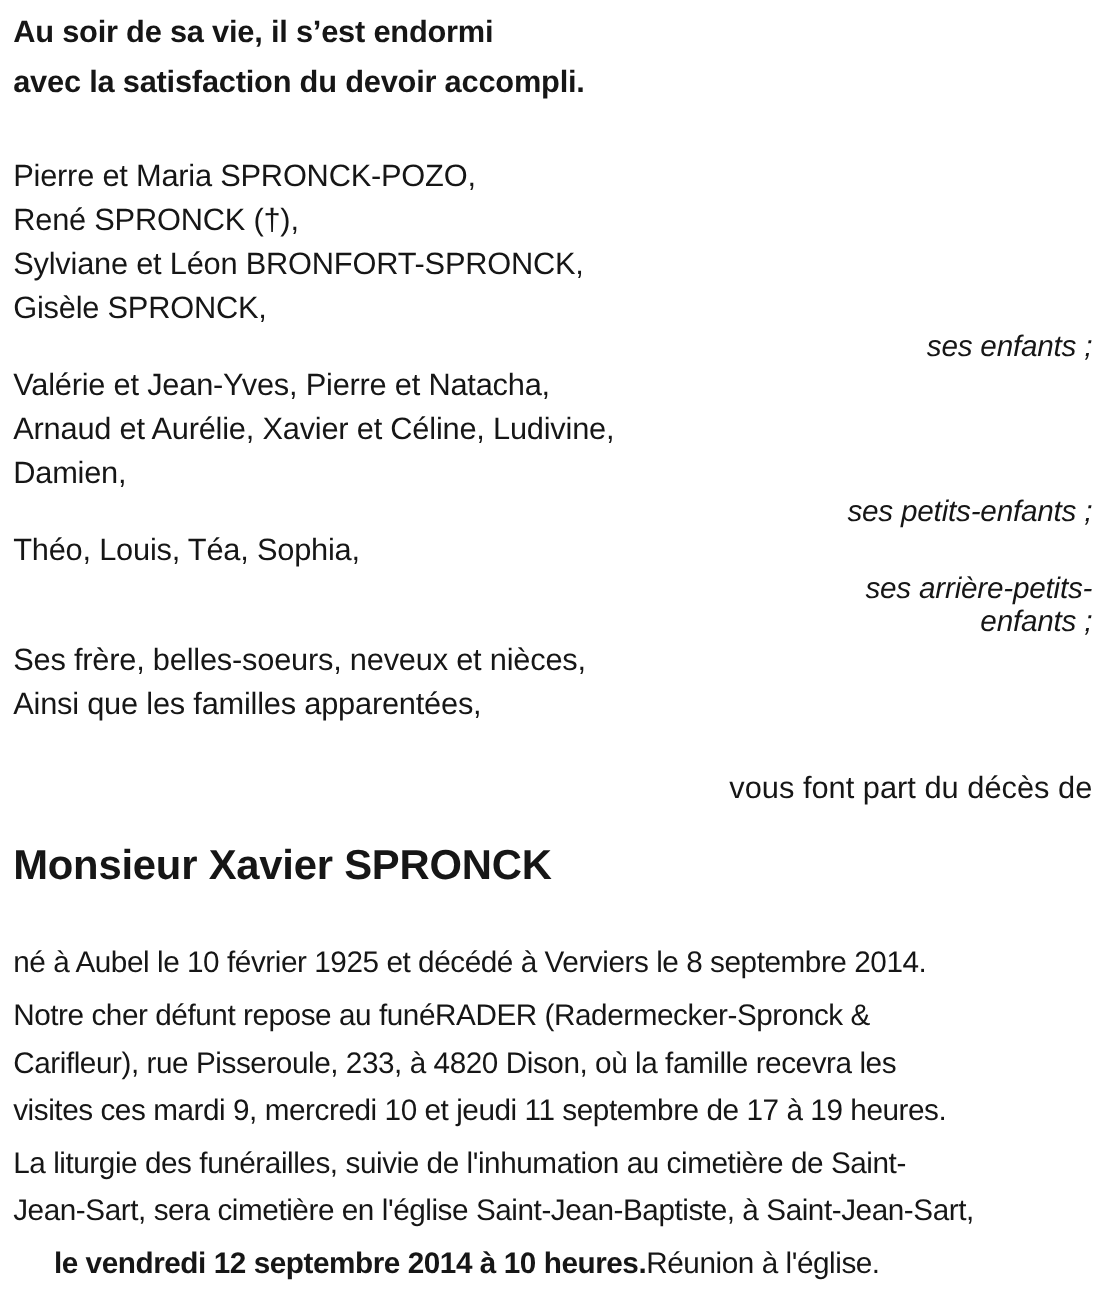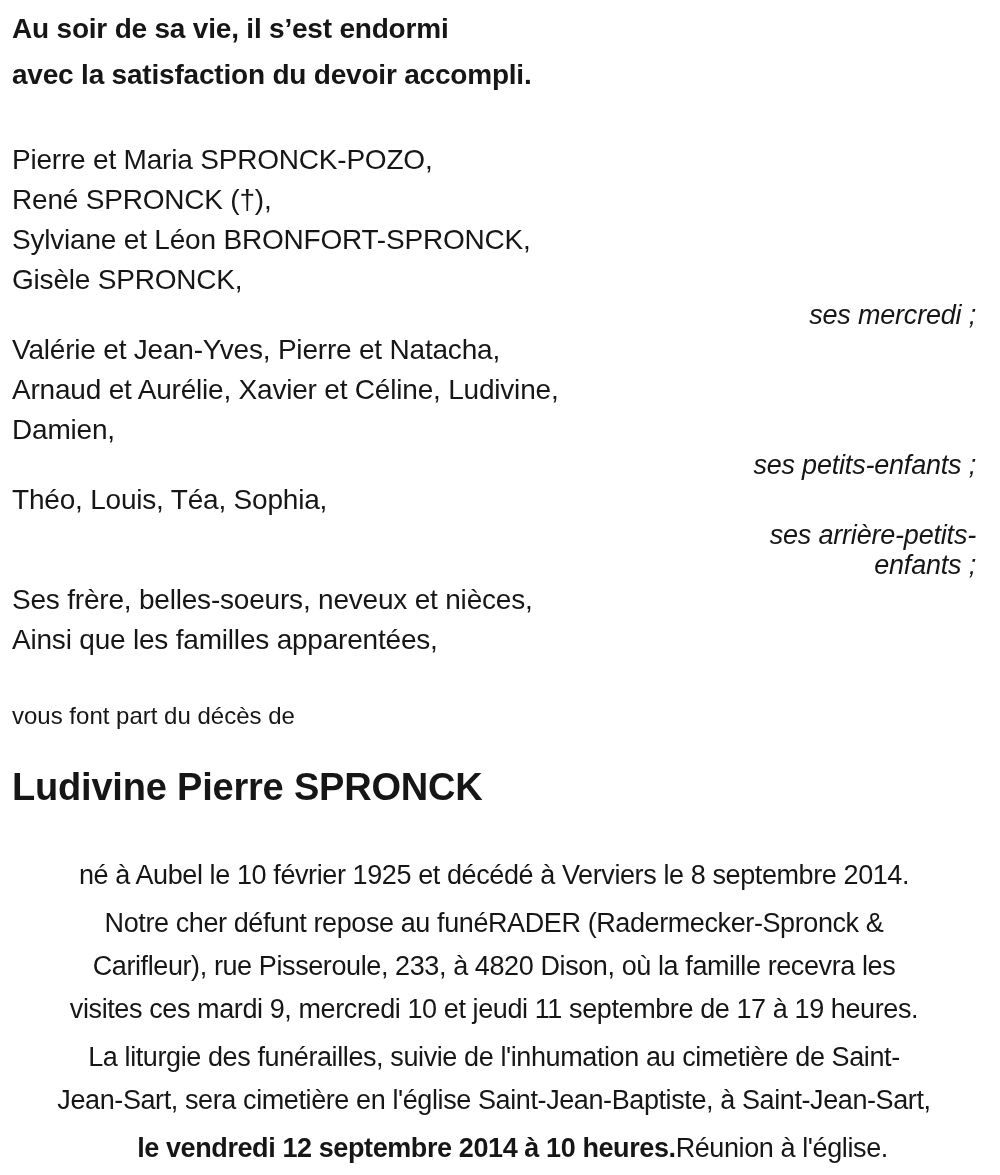--- a/index.html
+++ b/index.html
@@ -12,21 +12,21 @@
     width: 1000px;
     height: 1175px;
     overflow: hidden;
     font-family: "Liberation Sans", sans-serif;
     color: #161616;
   }
   .page {
     box-sizing: border-box;
     width: 1000px;
     height: 1175px;
-    padding: 6px 24px 0 12px;
+    padding: 6px 7px 0 12px;
   }
   .line {
     white-space: nowrap;
   }
   
   .epigraph {
     margin-bottom: 42px;
   }
   .epigraph .line {
     font-weight: bold;
@@ -44,37 +44,37 @@
   .labels .line {
     font-style: italic;
     font-size: 27px;
     line-height: 30px;
     text-align: right;
     letter-spacing: -0.2px;
   }
   
   .announcement {
     margin: 36px 0 0 0;
-    font-size: 24px;
+    font-size: 28px;
     line-height: 40px;
     white-space: nowrap;
+    text-align: right;
   }
   
   .deceased-name {
     margin: 26px 0 0 0;
     font-size: 38px;
     line-height: 50px;
     font-weight: bold;
     letter-spacing: -0.2px;
     white-space: nowrap;
   }
   
   .details {
     margin-top: 42px;
-    text-align: center;
   }
   .details .line {
     font-size: 27px;
     line-height: 43px;
     letter-spacing: -0.4px;
   }
   .details .para + .para {
     margin-top: 5px;
   }
   .final-line {
@@ -99,21 +99,21 @@
     </section>
 
   <section class="family-group">
     <div class="names">
         <div class="line">Pierre et Maria SPRONCK-POZO,</div>
         <div class="line">René SPRONCK (†),</div>
         <div class="line">Sylviane et Léon BRONFORT-SPRONCK,</div>
         <div class="line">Gisèle SPRONCK,</div>
       </div>
     <div class="labels">
-        <div class="line">ses mercredi ;</div>
+        <div class="line">ses enfants ;</div>
       </div>
   </section>
 
   <section class="family-group">
     <div class="names">
         <div class="line">Valérie et Jean-Yves, Pierre et Natacha,</div>
         <div class="line">Arnaud et Aurélie, Xavier et Céline, Ludivine,</div>
         <div class="line">Damien,</div>
       </div>
     <div class="labels">
@@ -133,21 +133,21 @@
 
   <section class="family-group">
     <div class="names">
         <div class="line">Ses frère, belles-soeurs, neveux et nièces,</div>
         <div class="line">Ainsi que les familles apparentées,</div>
       </div>
   </section>
 
   <p class="announcement">vous font part du décès de</p>
 
-  <h1 class="deceased-name">Ludivine Pierre SPRONCK</h1>
+  <h1 class="deceased-name">Monsieur Xavier SPRONCK</h1>
 
   <section class="details">
     <div class="para">
         <div class="line">né à Aubel le 10 février 1925 et décédé à Verviers le 8 septembre 2014.</div>
       </div>
     <div class="para">
         <div class="line">Notre cher défunt repose au funéRADER (Radermecker-Spronck &amp;</div>
         <div class="line">Carifleur), rue Pisseroule, 233, à 4820 Dison, où la famille recevra les</div>
         <div class="line">visites ces mardi 9, mercredi 10 et jeudi 11 septembre de 17 à 19 heures.</div>
       </div>

